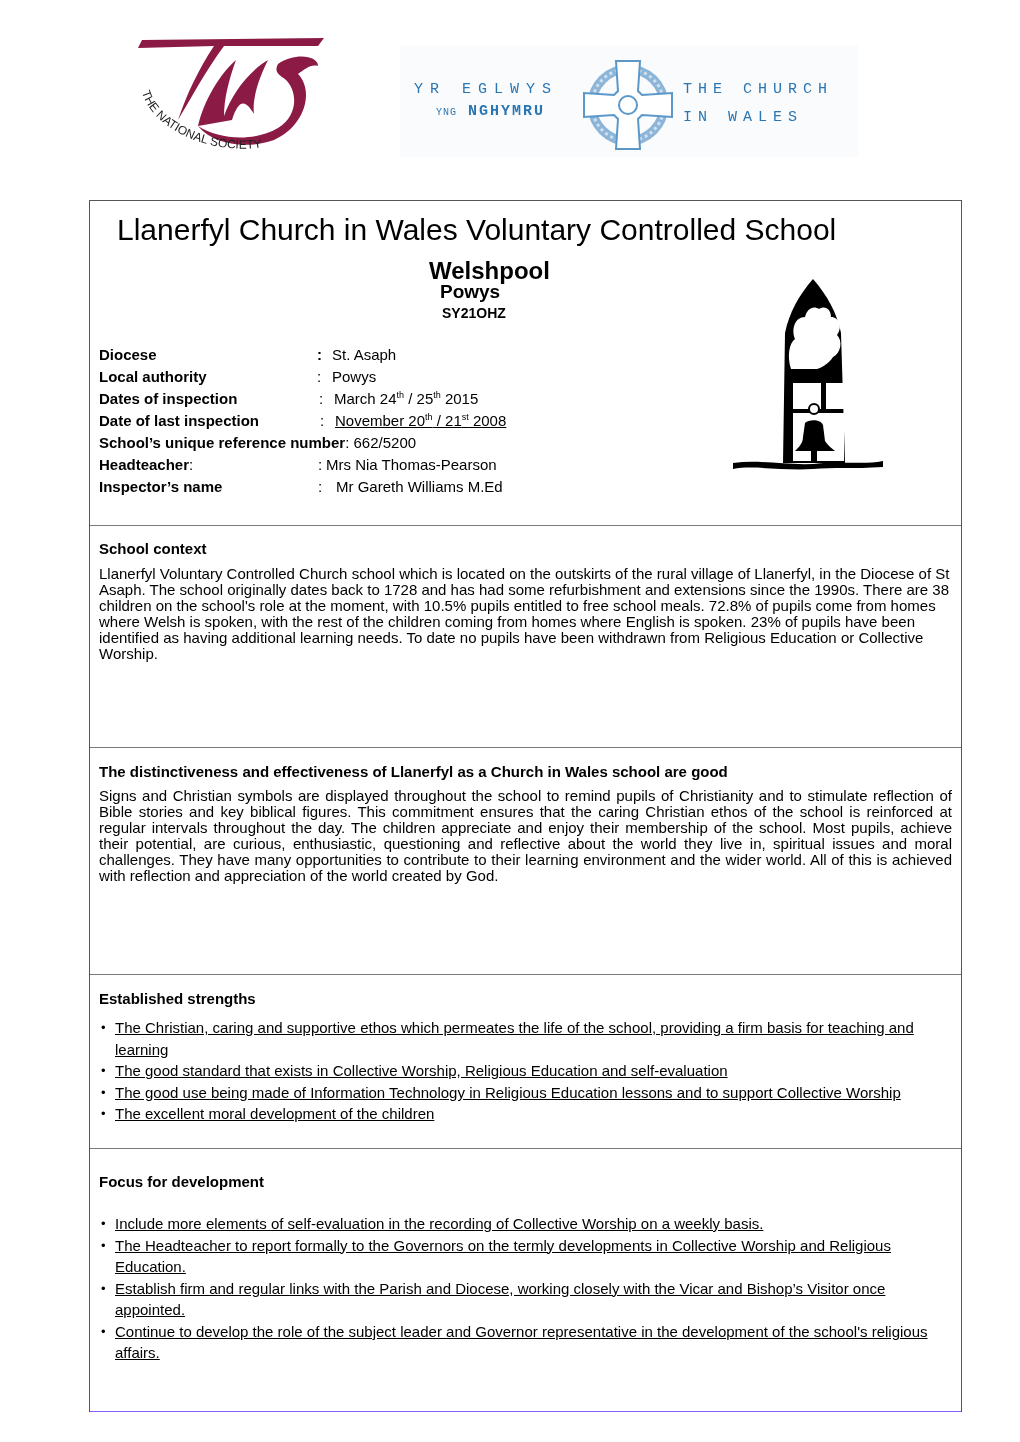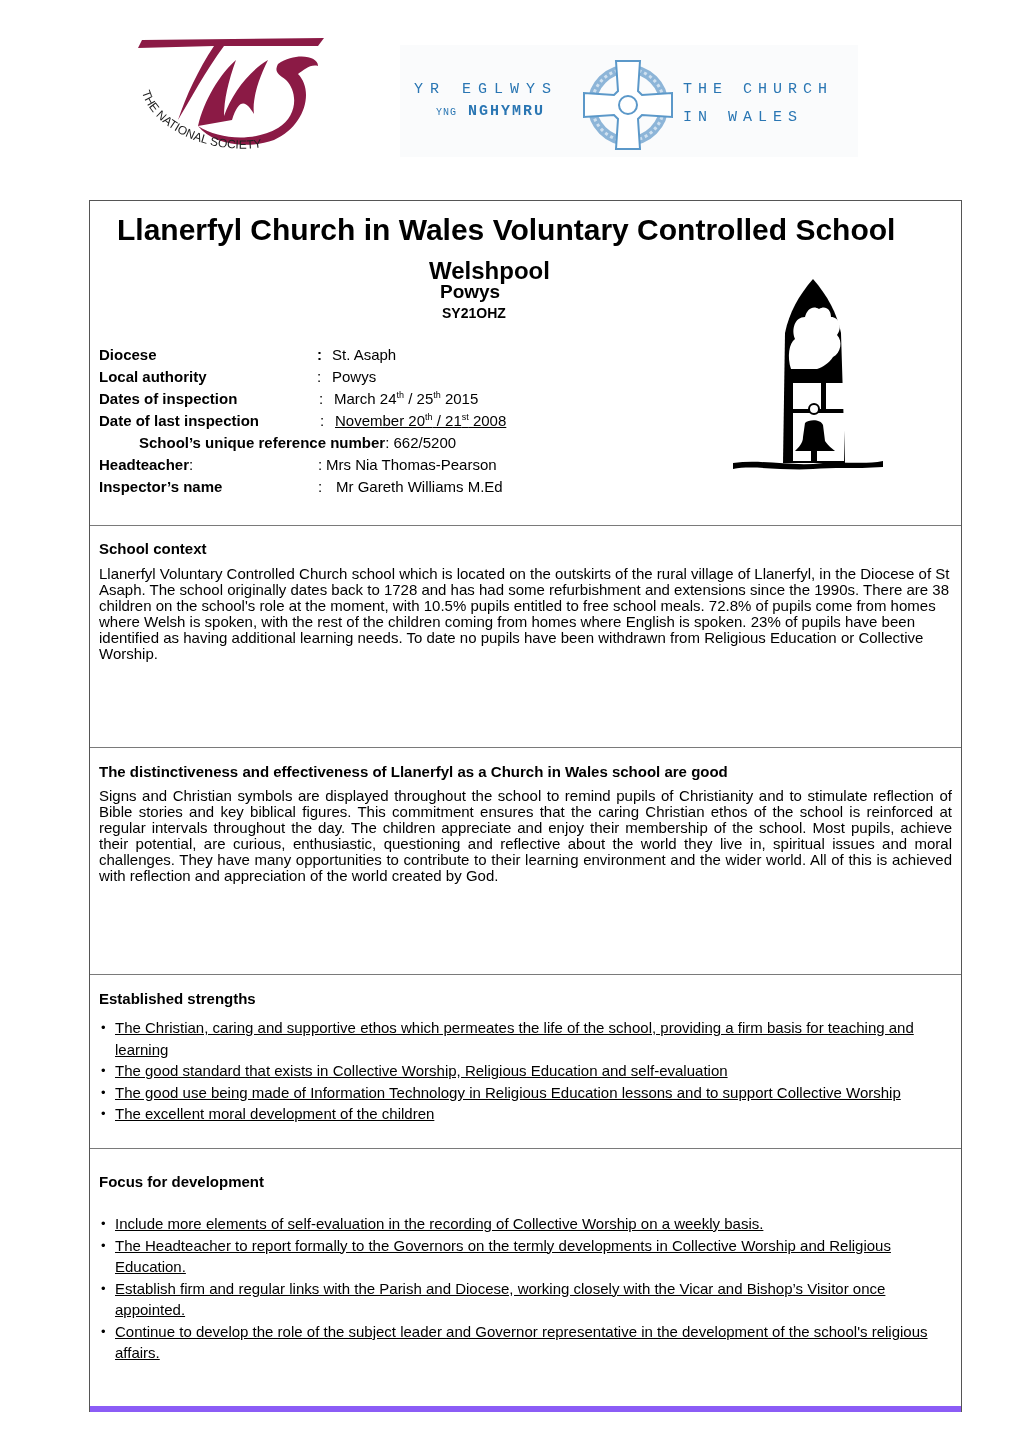--- a/index.html
+++ b/index.html
@@ -12,50 +12,50 @@
   .cw-left2 { left: 36px; top: 58px; font-size: 15px; letter-spacing: 2px; font-weight: bold; }
   .cw-left2 small { font-size: 10px; letter-spacing: 1px; font-weight: normal; }
   .cw-right1 { left: 283px; top: 36px; font-size: 15px; letter-spacing: 6px; }
   .cw-right2 { left: 283px; top: 64px; font-size: 15px; letter-spacing: 6px; }
   .cw-cross { position: absolute; left: 178px; top: 10px; width: 100px; height: 100px; }
 
   .frame { position: absolute; left: 89px; top: 200px; width: 871px; border: 1px solid #555; border-bottom: none; }
   .section { border-bottom: 1px solid #7a7a7a; position: relative; }
 
   .header-section { height: 324px; }
-  .school-title { position: absolute; left: 27px; top: 12px; font-size: 30px; font-weight: bold; margin: 0; white-space: nowrap; }
+  .school-title { position: absolute; left: 27px; top: 12px; font-size: 30px; font-weight: normal; margin: 0; white-space: nowrap; }
   .addr { position: absolute; font-weight: bold; text-align: center; }
   .addr-town { left: 339px; top: 56px; font-size: 24px; }
   .addr-county { left: 350px; top: 80px; font-size: 19px; }
   .addr-post { left: 352px; top: 104px; font-size: 14px; }
 
   .info { position: absolute; left: 9px; top: 143px; font-size: 15px; line-height: 22px; }
   .info-row { position: relative; height: 22px; white-space: nowrap; }
   .info-label { font-weight: bold; position: absolute; left: 0; }
   .info-sep { position: absolute; }
   .info-val { position: absolute; }
-  .info-row.full .info-label { position: static; margin-left: 40px; }
+  .info-row.full .info-label { position: static; }
   sup { font-size: 9px; line-height: 0; vertical-align: 6px; }
 
   .bell-art { position: absolute; left: 643px; top: 72px; width: 150px; height: 206px; }
 
   .sec-head { font-weight: bold; font-size: 15px; margin: 0; }
   .sec-body { font-size: 15px; line-height: 16px; margin: 0; }
   .justify { text-align: justify; }
 
   .context { height: 222px; padding: 14px 9px 0 9px; box-sizing: border-box; }
   .context .sec-head { margin-bottom: 9px; }
 
   .distinct { height: 227px; padding: 15px 9px 0 9px; box-sizing: border-box; }
   .distinct .sec-head { margin-bottom: 8px; }
 
   .strengths { height: 174px; padding: 15px 9px 0 9px; box-sizing: border-box; }
   .strengths .sec-head { margin-bottom: 10px; }
 
-  .focus { height: 263px; padding: 24px 9px 0 9px; box-sizing: border-box; border-bottom: 6px solid #8b5cf6; }
+  .focus { height: 263px; padding: 24px 9px 0 9px; box-sizing: border-box; border-bottom: 1px solid #8b5cf6; }
   .focus .sec-head { margin-bottom: 23px; }
 
   ul.bullets { list-style: none; margin: 0; padding: 0; font-size: 15px; line-height: 21.5px; text-decoration: underline; }
   ul.bullets li { position: relative; padding-left: 16px; }
   ul.bullets li::before { content: "•"; position: absolute; left: 2px; top: 0; font-size: 13px; }
 </style>
 </head>
 <body>
 
 <div class="logo-ns">

